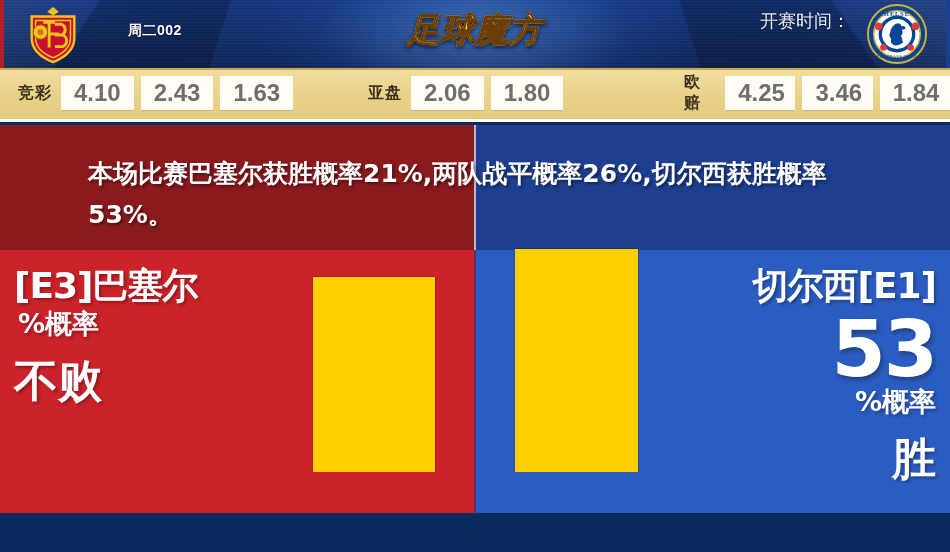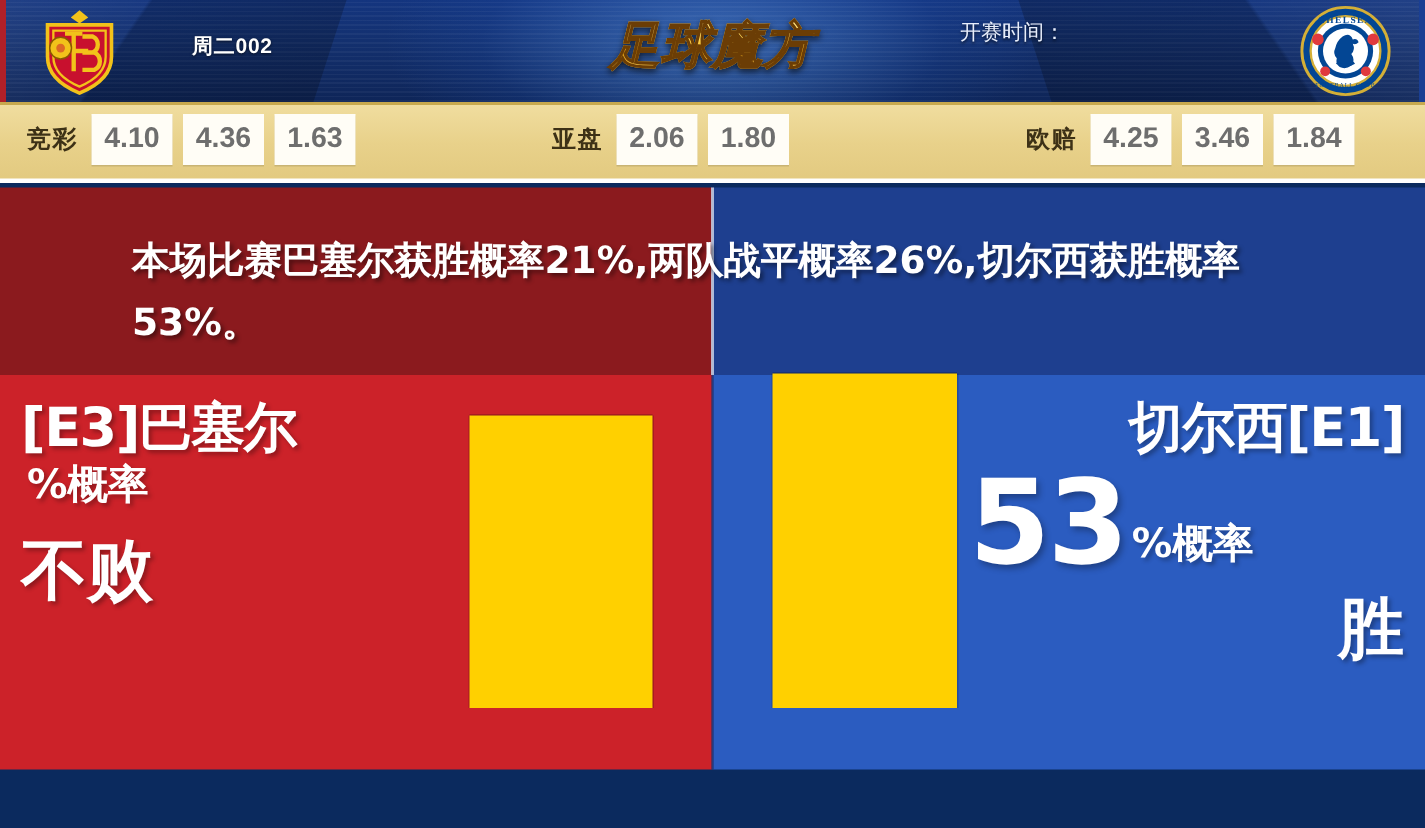--- a/index.html
+++ b/index.html
@@ -40,22 +40,22 @@
   .badge{position:absolute;top:3px;width:62px;height:62px;}
   .badge-home{left:22px;}
   .badge-away{right:22px;}
 
   .match-no{
     position:absolute;left:128px;top:22px;
     color:#ffffff;font-size:14px;font-weight:bold;letter-spacing:.5px;
     text-shadow:0 1px 2px rgba(0,0,0,.6);
   }
   .kickoff{
-    position:absolute;right:100px;top:11px;width:210px;text-align:left;
-    color:#e8eefb;font-size:14px;line-height:21px;
+    position:absolute;right:100px;top:11px;width:210px;text-align:right;
+    color:#e8eefb;font-size:18px;line-height:21px;
     text-shadow:0 1px 2px rgba(0,0,0,.6);
   }
   .logo-wrap{
     position:absolute;left:0;right:0;top:8px;text-align:center;pointer-events:none;
   }
   .logo-text{
     display:inline-block;
     font-size:33px;font-weight:bold;letter-spacing:1px;
     font-family:"DejaVu Sans","Liberation Sans",sans-serif;
     background:linear-gradient(180deg,#ffefa6 0%,#ffd34d 42%,#e8a310 60%,#fce28a 100%);
@@ -76,23 +76,23 @@
   .odds-group{position:absolute;top:0;height:46px;display:flex;align-items:center;gap:7px;}
   .g1{left:18px;}
   .g2{left:368px;}
   .g3{left:684px;}
   .odds-label{
     color:#3d3116;font-size:16px;font-weight:bold;letter-spacing:1px;
     margin-right:2px;
   }
   .odds-cell{
     background:#fffdf6;color:#6e6e6e;
-    font-size:19px;font-weight:bold;
+    font-size:24px;font-weight:bold;
     min-width:54px;height:34px;line-height:34px;text-align:center;
-    padding:0 2px;box-sizing:border-box;
+    padding:0 13px;box-sizing:border-box;
     box-shadow:0 1px 0 rgba(0,0,0,.12);
   }
   .odds-cell.wide{min-width:72px;color:#6e6e6e;}
   .odds-sep{position:absolute;left:0;bottom:0;width:950px;height:3px;background:#ffffff;}
 
   
   .band{position:absolute;left:0;top:125px;width:950px;height:125px;}
   .band-l{position:absolute;left:0;top:0;width:475px;height:125px;background:#8b1a1e;}
   .band-r{position:absolute;left:475px;top:0;width:475px;height:125px;background:#1e3f8f;}
   .band-split{position:absolute;left:474px;top:0;width:2px;height:125px;background:#c9d2e6;opacity:.85;}
@@ -116,21 +116,21 @@
   .team-r{
     position:absolute;right:14px;top:14px;width:290px;text-align:right;color:#ffffff;
   }
   .team-name{
     font-size:36px;font-weight:bold;line-height:44px;letter-spacing:-1px;
     text-shadow:2px 2px 3px rgba(0,0,0,.30);
     font-family:"DejaVu Sans","Liberation Sans",sans-serif;
     white-space:nowrap;
   }
   .prob-row{display:flex;align-items:flex-end;line-height:1;margin-top:2px;}
-  .team-r .prob-row{justify-content:flex-start;}
+  .team-r .prob-row{justify-content:space-between;flex-direction:column;}
   .prob-num{
     font-size:78px;font-weight:bold;letter-spacing:-2px;
     text-shadow:2px 3px 4px rgba(0,0,0,.30);
     font-family:"DejaVu Sans","Liberation Sans",sans-serif;
   }
   .prob-unit{
     font-size:27px;font-weight:bold;padding-bottom:12px;margin-left:4px;
     text-shadow:2px 2px 3px rgba(0,0,0,.30);
     font-family:"DejaVu Sans","Liberation Sans",sans-serif;
     white-space:nowrap;
@@ -212,21 +212,21 @@
       <text x="32" y="13" font-size="6.5" fill="#034694" text-anchor="middle" font-family="Liberation Serif, serif" font-weight="bold" letter-spacing="1">CHELSEA</text>
       <text x="32" y="57" font-size="4.2" fill="#034694" text-anchor="middle" font-family="Liberation Serif, serif" letter-spacing=".6">FOOTBALL CLUB</text>
     </svg>
   </div>
 
   <div class="odds">
     <div class="odds-inner">
       <div class="odds-group g1">
         <span class="odds-label">竞彩</span>
         <span class="odds-cell">4.10</span>
-        <span class="odds-cell">4.36</span>
+        <span class="odds-cell">2.43</span>
         <span class="odds-cell">1.63</span>
       </div>
       <div class="odds-group g2">
         <span class="odds-label">亚盘</span>
         <span class="odds-cell">2.06</span>
         <span class="odds-cell">1.80</span>
       </div>
       <div class="odds-group g3">
         <span class="odds-label">欧赔</span>
         <span class="odds-cell">4.25</span>

